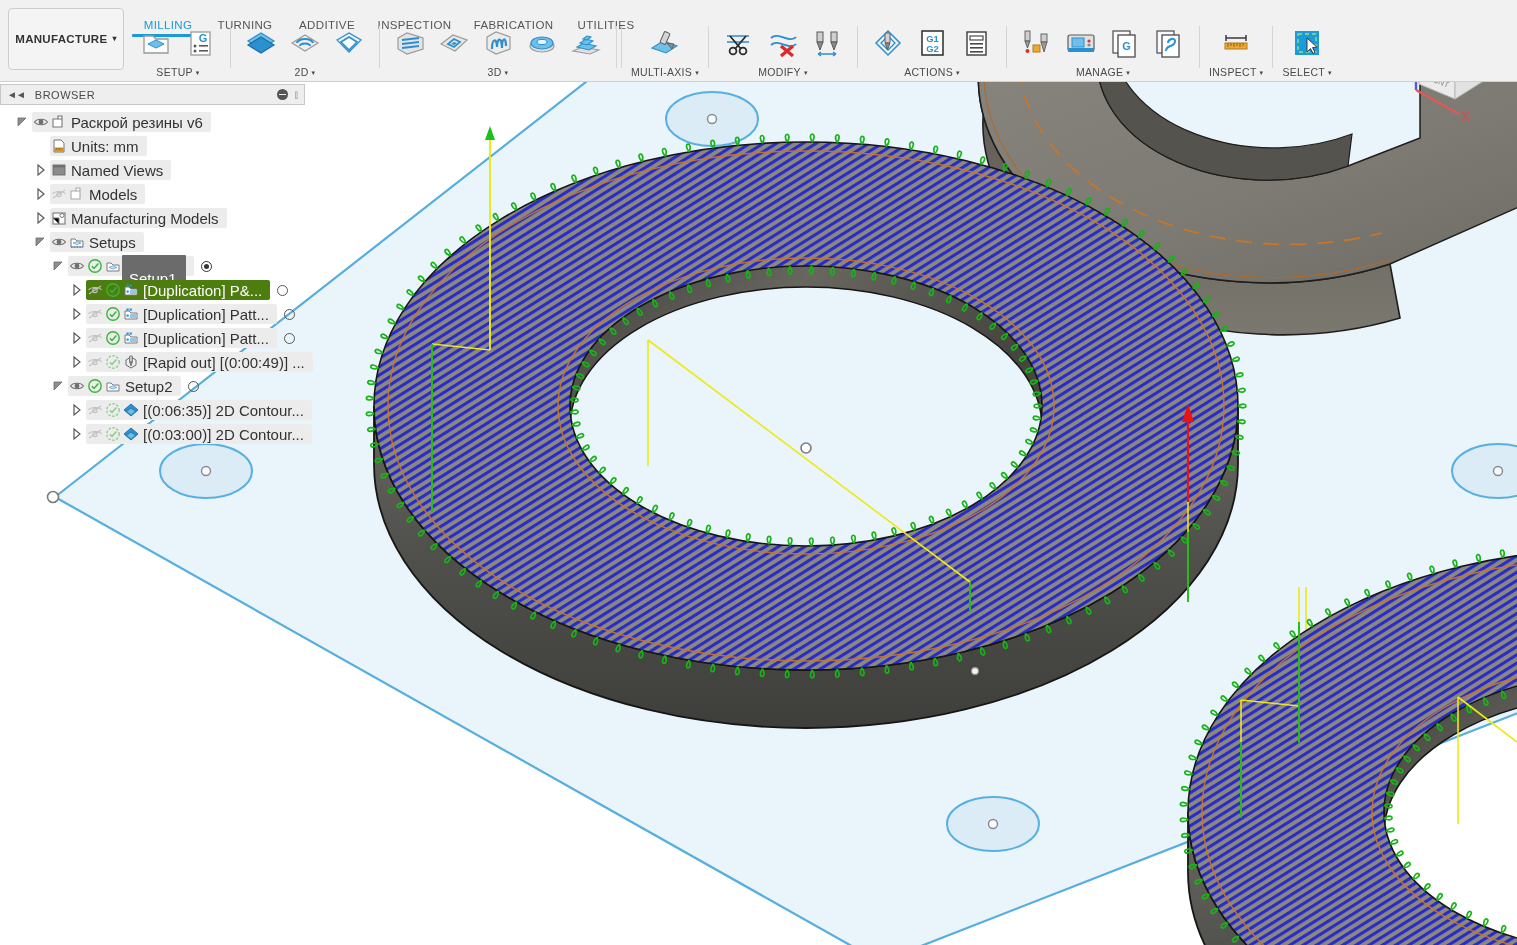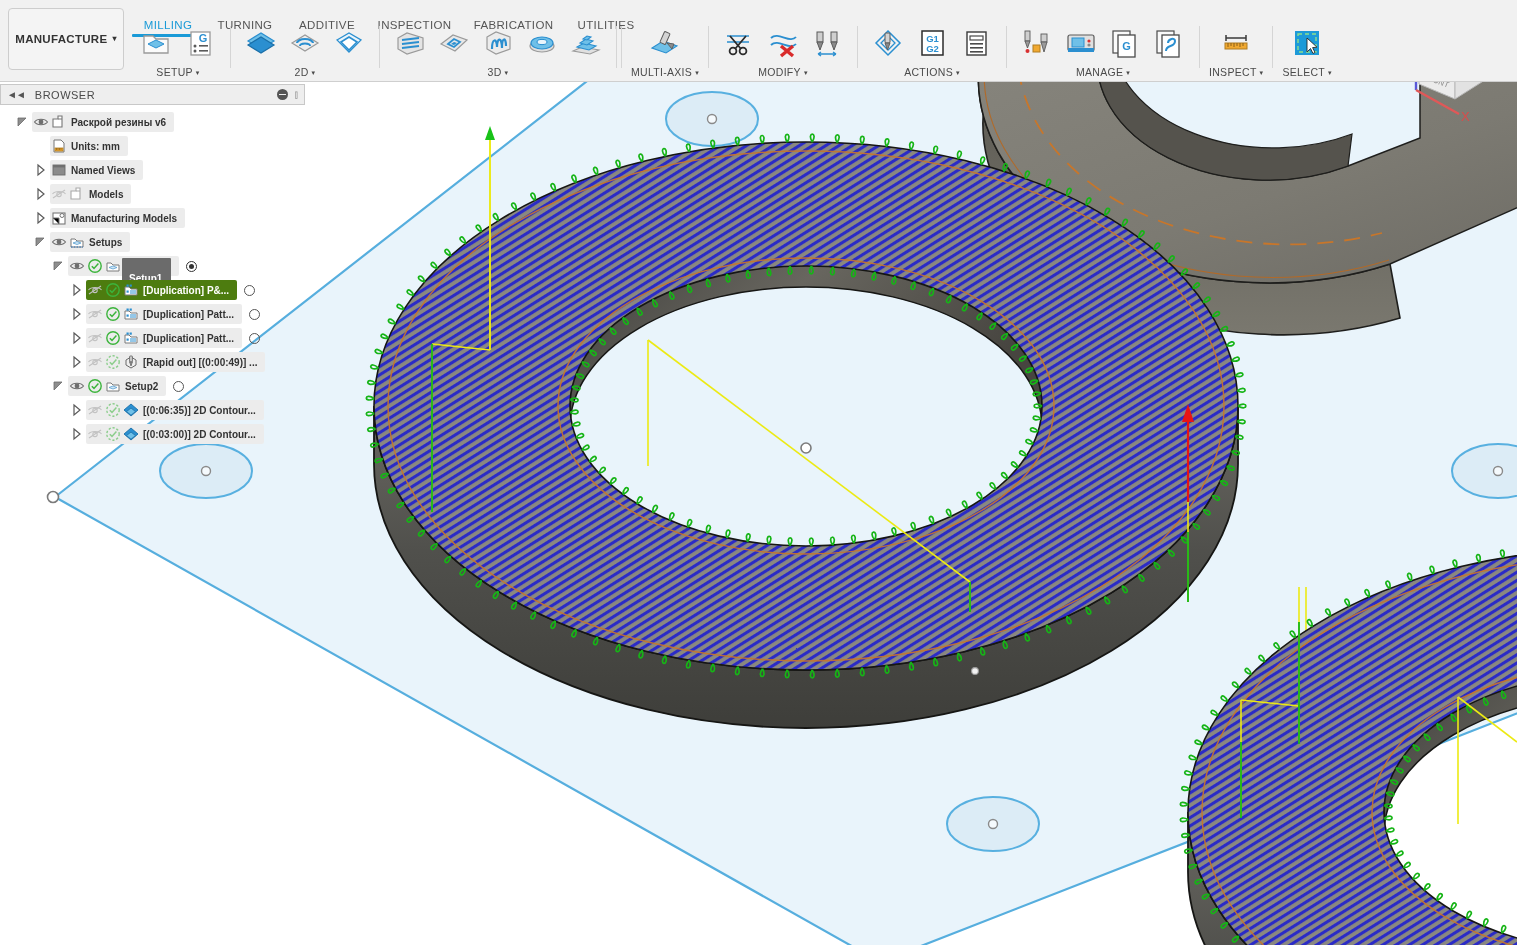--- a/index.html
+++ b/index.html
@@ -83,21 +83,21 @@
   #tree { padding-top: 5px; }
   .trow {
     display: flex; align-items: center; height: 24px; position: relative;
     white-space: nowrap;
   }
   .trow .pill {
     display: inline-flex; align-items: center; height: 20px;
     background: #ececec; border-radius: 2px; padding-right: 8px;
   }
   .tw { width: 18px; display: flex; align-items: center; justify-content: center; flex: 0 0 18px;}
-  .tlabel { font-size: 10px; color: #333; padding-left: 3px; font-weight: bold; }
+  .tlabel { font-size: 15px; color: #333; padding-left: 3px; }
   .trow.selected .pill { background: #4d7c0f; }
   .trow.selected .tlabel { color: #fff; }
   .setup-chip {
     background: #6b6b6b; color: #fff; padding: 15px 9px 1px 7px; border-radius: 1px;
     border-bottom: 2px dotted #9c9c9c;
     margin-top: 12px;
   }
   .radio-o {
     width: 11px; height: 11px; border: 1.4px solid #555; border-radius: 50%;
     margin-left: 7px; flex: 0 0 11px;

